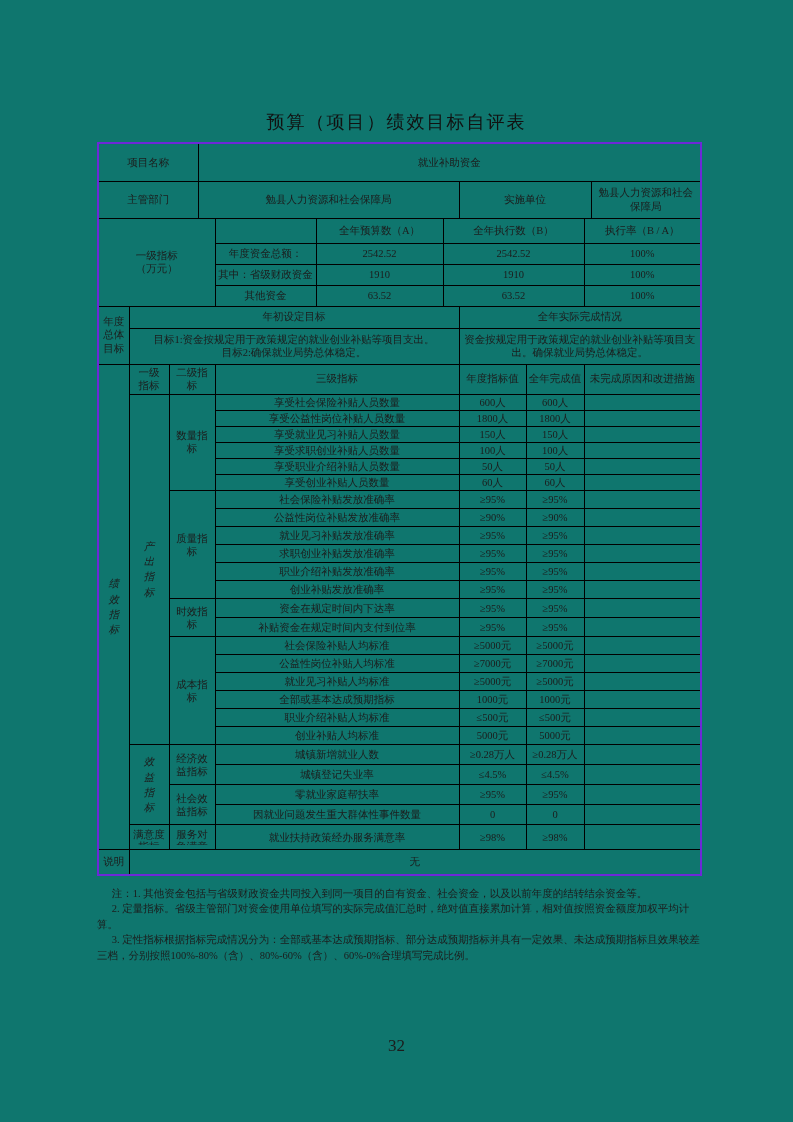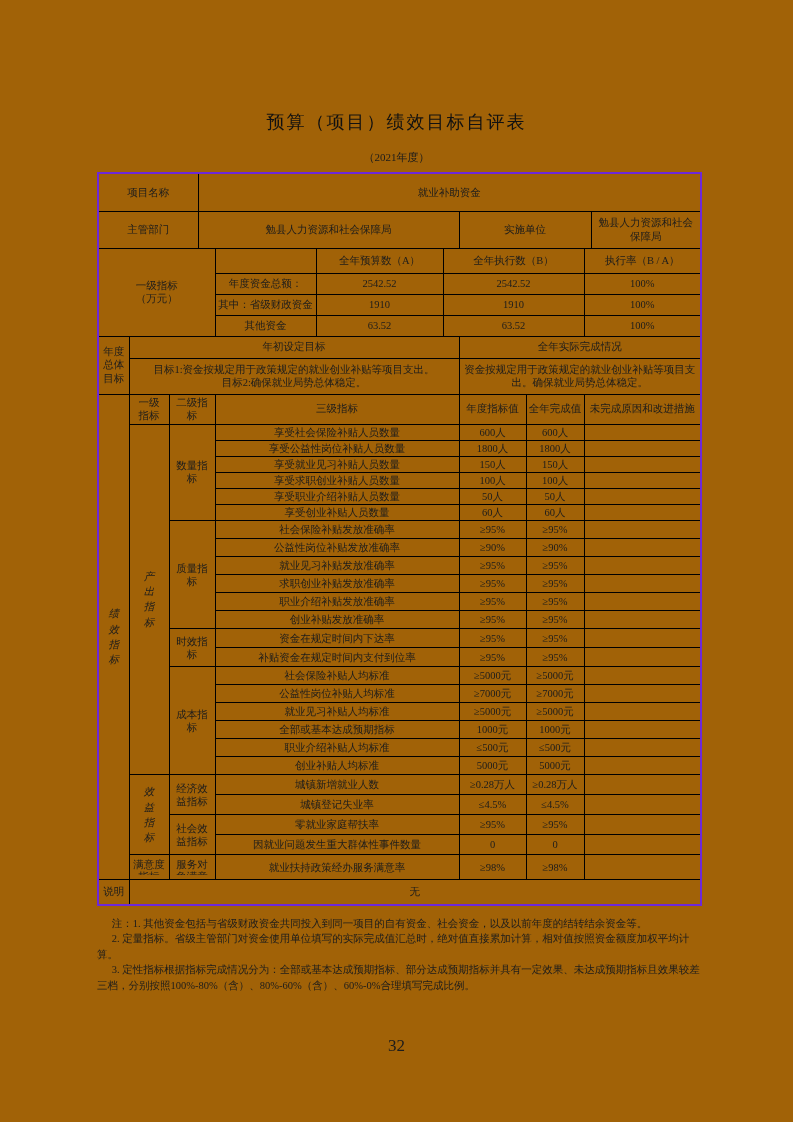--- a/index.html
+++ b/index.html
@@ -1,17 +1,17 @@
 <!DOCTYPE html>
 <html><head>
 <meta charset="utf-8">
 <style>
   html,body{margin:0;padding:0;background:#888;}
   .page{
-    position:relative;width:793px;height:1122px;background:#a16207;
+    position:relative;width:793px;height:1122px;background:#0f766e;
     margin:0 auto;overflow:hidden;
     font-family:"Liberation Serif","DejaVu Serif",serif;color:#1c1c1c;
   }
   .doc-title{padding-top:110px;text-align:center;font-size:18px;line-height:24px;letter-spacing:2px;color:#111;}
   .doc-subtitle{margin-top:16px;text-align:center;font-size:11px;line-height:14px;}
   table.main{
     margin:8px 0 0 97px;width:603px;border-collapse:collapse;table-layout:fixed;
     border:2px solid #6d28d9;
     padding-left:44px;
   }
@@ -30,21 +30,20 @@
   .notes{margin:10px 0 0 97px;width:606px;font-size:10.5px;line-height:15.5px;}
   .notes p{margin:0;text-indent:1.4em;}
   .page-number{position:absolute;top:1036px;left:0;width:100%;text-align:center;font-size:17px;}
 </style>
 </head>
 <body>
 
 <div class="page">
 
   <div class="doc-title">预算（项目）绩效目标自评表</div>
-  <div class="doc-subtitle">（2021年度）</div>
 
   <table class="main">
     <colgroup>
       <col style="width:31px">
         <col style="width:40px">
         <col style="width:29px">
         <col style="width:17px">
       <col style="width:101px">
         <col style="width:127px">
         <col style="width:16px">

